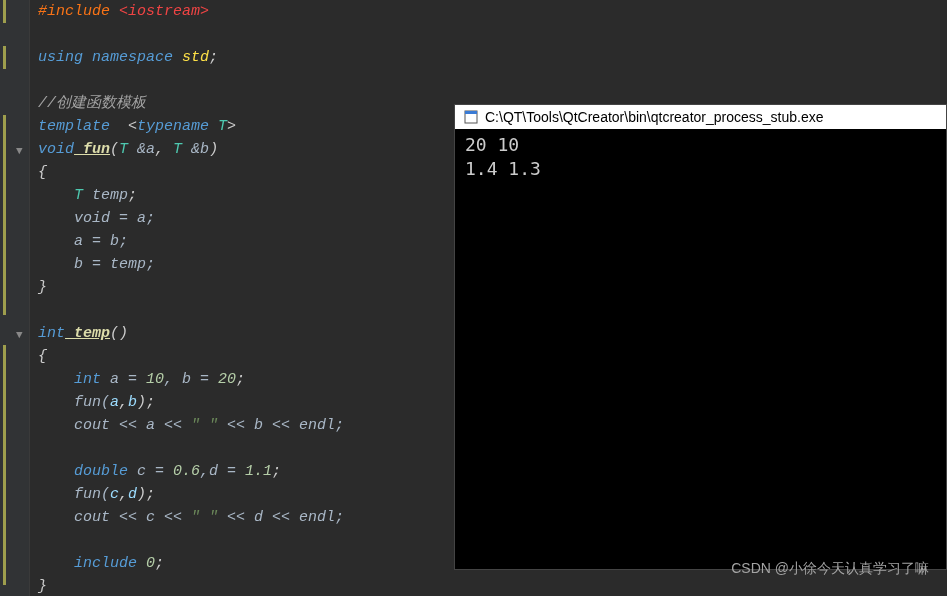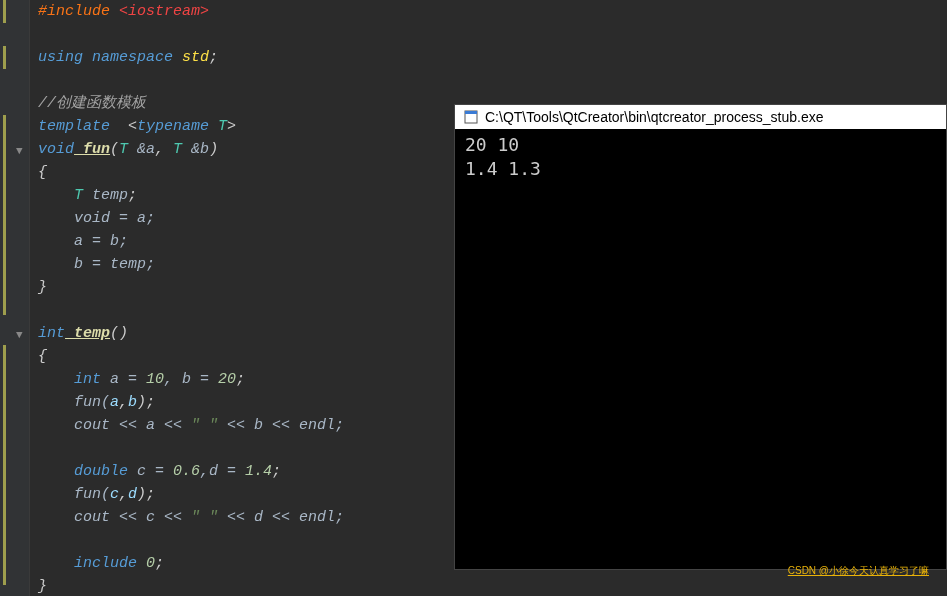--- a/index.html
+++ b/index.html
@@ -103,25 +103,24 @@
       padding: 4px 10px;
       min-height: 440px;
       white-space: pre;
       line-height: 24px;
       font-style: normal;
     }
     .watermark {
       position: absolute;
       right: 18px;
       bottom: 18px;
-      color: #eab308;
-      font-size: 10px;
+      color: #a3a3a3;
+      font-size: 14px;
       font-family: sans-serif;
       font-style: normal;
-      text-decoration: underline;
     }
   </style>
 </head>
 <body>
 
 <div class="editor">
   <div class="gutter">
     <div class="line-marker" style="top:0;height:23px"></div>
     <div class="line-marker" style="top:46px;height:23px"></div>
     <div class="line-marker" style="top:115px;height:200px"></div>
@@ -143,21 +142,21 @@
     <div class="code-line"><span class="plain">    a = b;</span></div>
     <div class="code-line"><span class="plain">    b = temp;</span></div>
     <div class="code-line"><span class="punct">}</span></div>
     <div class="code-line"></div>
     <div class="code-line"><span class="keyword-blue">int</span><span class="func-name func-bold"> temp</span><span class="punct">()</span></div>
     <div class="code-line"><span class="punct">{</span></div>
     <div class="code-line"><span class="keyword-blue">    int</span><span class="plain"> a = </span><span class="number">10</span><span class="plain">, b = </span><span class="number">20</span><span class="punct">;</span></div>
     <div class="code-line"><span class="plain">    fun(</span><span class="var">a</span><span class="punct">,</span><span class="var">b</span><span class="punct">);</span></div>
     <div class="code-line"><span class="plain">    cout &lt;&lt; a &lt;&lt; </span><span class="string">" "</span><span class="plain"> &lt;&lt; b &lt;&lt; endl;</span></div>
     <div class="code-line"></div>
-    <div class="code-line"><span class="keyword-blue">    double</span><span class="plain"> c = </span><span class="number">0.6</span><span class="plain">,d = </span><span class="number">1.4</span><span class="punct">;</span></div>
+    <div class="code-line"><span class="keyword-blue">    double</span><span class="plain"> c = </span><span class="number">0.6</span><span class="plain">,d = </span><span class="number">1.1</span><span class="punct">;</span></div>
     <div class="code-line"><span class="plain">    fun(</span><span class="var">c</span><span class="punct">,</span><span class="var">d</span><span class="punct">);</span></div>
     <div class="code-line"><span class="plain">    cout &lt;&lt; c &lt;&lt; </span><span class="string">" "</span><span class="plain"> &lt;&lt; d &lt;&lt; endl;</span></div>
     <div class="code-line"></div>
     <div class="code-line"><span class="keyword-blue">    include</span><span class="number"> 0</span><span class="punct">;</span></div>
     <div class="code-line"><span class="punct">}</span></div>
   </div>
 </div>
 
 <div class="console-window">
   <div class="console-titlebar">

